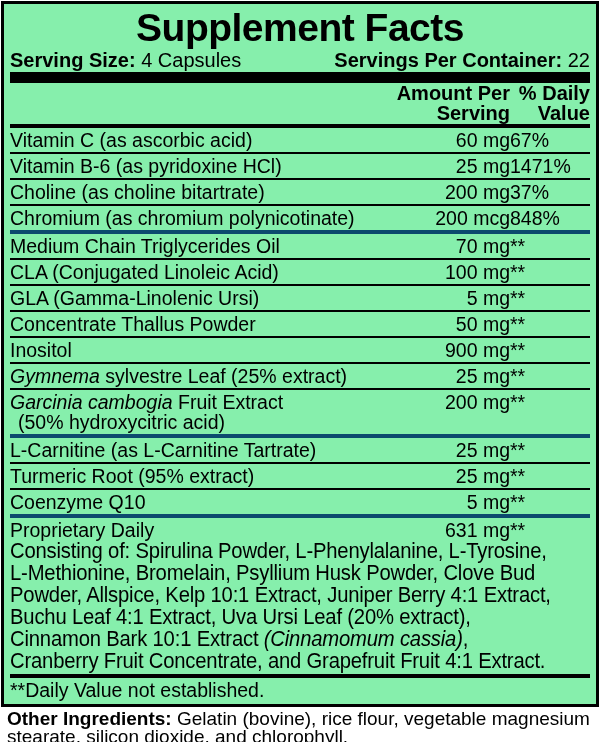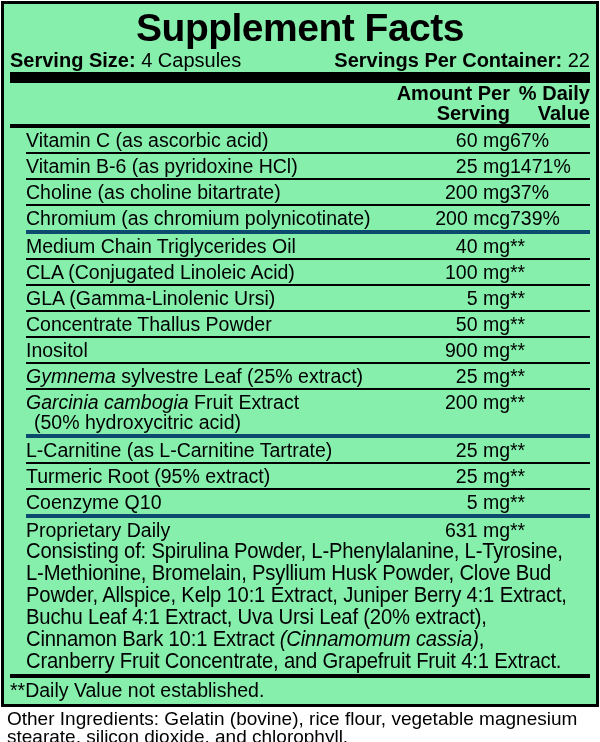--- a/index.html
+++ b/index.html
@@ -31,40 +31,40 @@
   .col-headers{
     display:flex;align-items:flex-end;
     font-weight:bold;font-size:20px;line-height:20px;
     padding-bottom:1px;
   }
   .col-headers .spacer{flex:1;}
   .colh{text-align:right;}
   .colh span{display:block;}
   .colh.amount{width:118px;}
   .colh.dv{width:80px;}
-  .row{padding:2px 0;font-size:19.5px;line-height:20px;margin-left:16px;}
+  .row{padding:2px 0;font-size:19.5px;line-height:20px;}
   .row.sep-thin{border-top:2px solid #000;}
   .row.sep-thick{border-top:4px solid #0c4a6e;}
   .row .line1{display:flex;}
   .row .nname{flex:1;white-space:nowrap;}
   .row .amt{width:118px;text-align:right;white-space:nowrap;}
   .row .dv{width:80px;white-space:nowrap;}
   .row .sub{padding-left:8px;line-height:20px;white-space:nowrap;}
   .row .desc{font-size:22px;line-height:22px;}
   .row .desc .dline{
     white-space:nowrap;transform:scaleX(0.92);transform-origin:left center;
     letter-spacing:-0.2px;
   }
   i{font-style:italic;}
   .footnote{font-size:19.5px;line-height:20px;padding:2px 0;}
   .other{
     margin:3px 1px 0 1px;padding:0 6px;
     font-size:19px;line-height:17.5px;
   }
-  .other .lbl{font-weight:normal;}
+  .other .lbl{font-weight:bold;}
 </style>
 </head>
 <body>
 
 <div class="facts-box">
 
   <h1 class="title">Supplement Facts</h1>
 
   <div class="serving-row">
     <div><b>Serving Size:</b><span> 4 Capsules</span></div>
@@ -106,27 +106,27 @@
         <div class="line1">
           <span class="nname"><span>Choline (as choline bitartrate)</span></span>
           <span class="amt">200 mg</span>
           <span class="dv">37%</span>
         </div>
       </div>
       <div class="row sep-thin">
         <div class="line1">
           <span class="nname"><span>Chromium (as chromium polynicotinate)</span></span>
           <span class="amt">200 mcg</span>
-          <span class="dv">739%</span>
+          <span class="dv">848%</span>
         </div>
       </div>
       <div class="row sep-thick">
         <div class="line1">
           <span class="nname"><span>Medium Chain Triglycerides Oil</span></span>
-          <span class="amt">40 mg</span>
+          <span class="amt">70 mg</span>
           <span class="dv">**</span>
         </div>
       </div>
       <div class="row sep-thin">
         <div class="line1">
           <span class="nname"><span>CLA (Conjugated Linoleic Acid)</span></span>
           <span class="amt">100 mg</span>
           <span class="dv">**</span>
         </div>
       </div>

